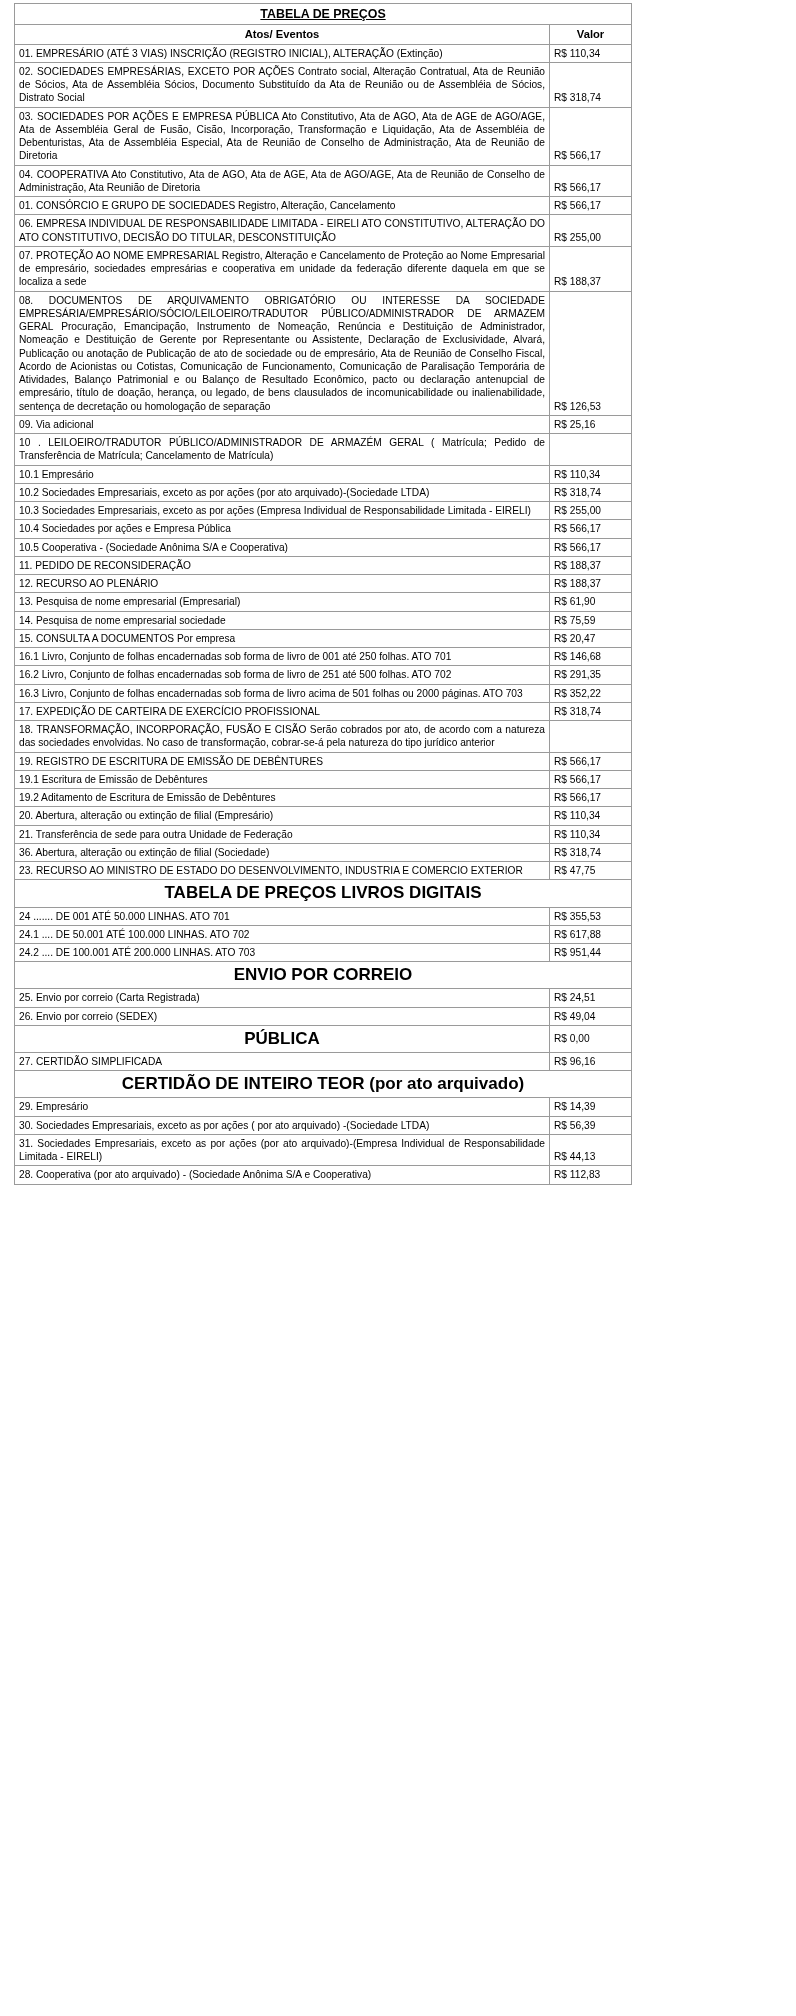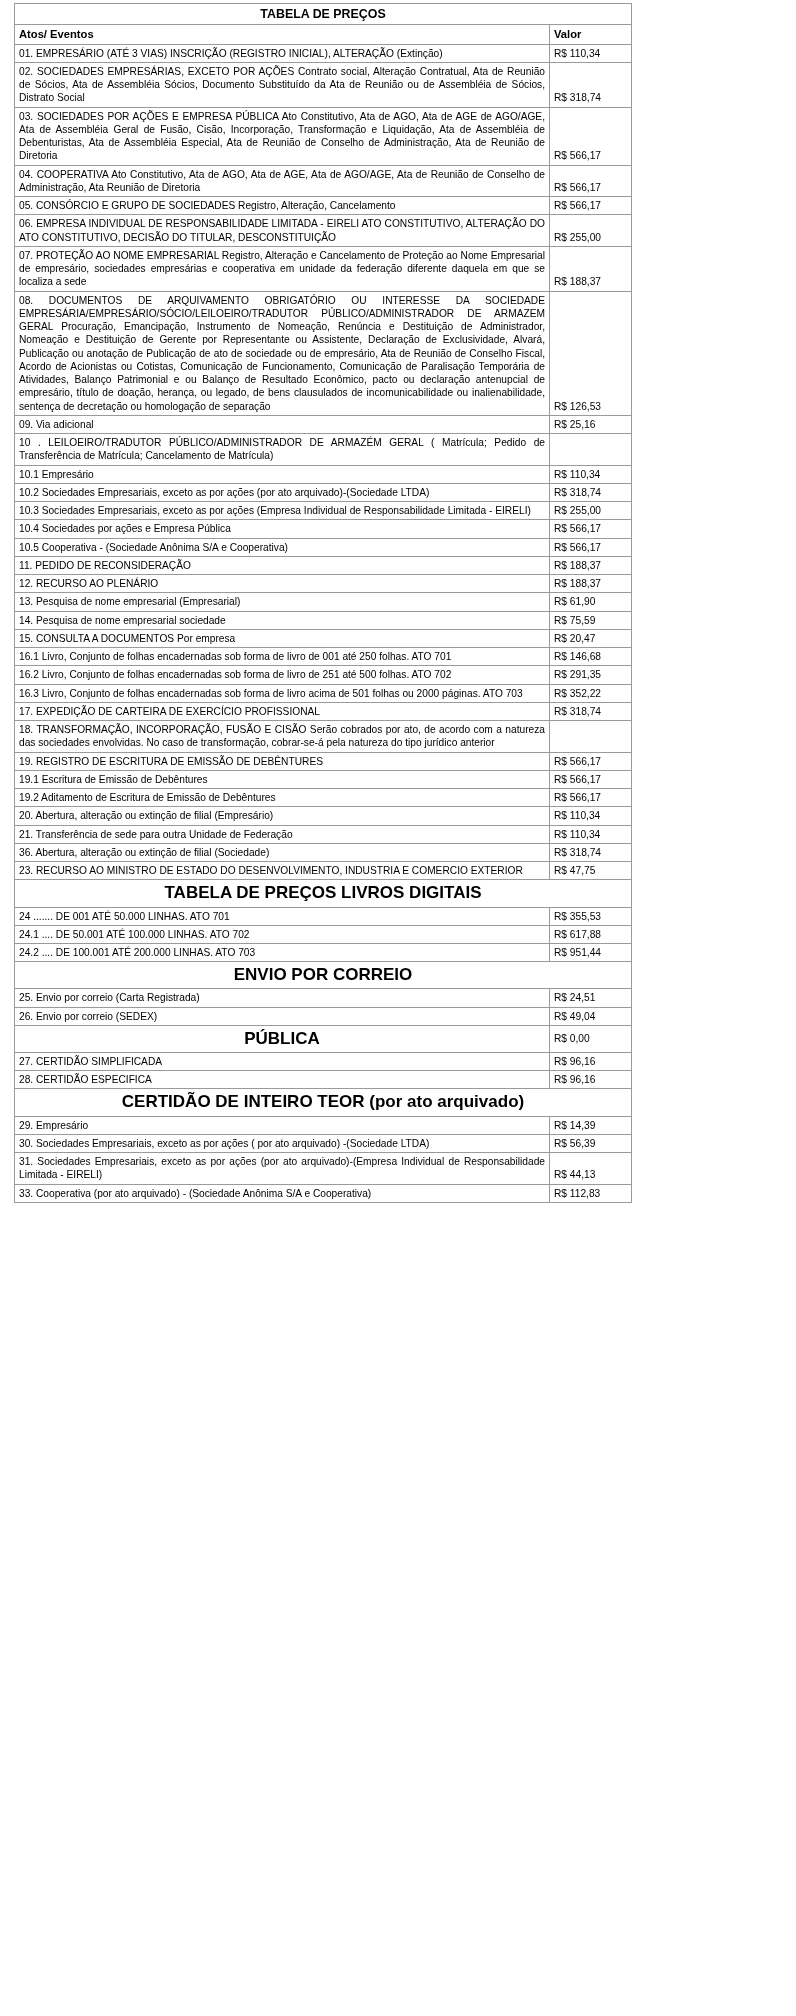--- a/index.html
+++ b/index.html
@@ -43,23 +43,25 @@
     padding: 2px 4px 2px 4px;
     box-sizing: border-box;
   }
   
   td.title-cell {
     text-align: center;
     font-weight: bold;
     font-size: 12.4px;
     padding: 5px 4px 5px 4px;
     vertical-align: middle;
+    text-decoration: underline;
   }
   
   td.hdr-cell {
+    text-align: center;
     font-weight: bold;
     font-size: 11.2px;
     padding: 4px 4px 4px 4px;
     vertical-align: middle;
   }
   
   td.section-cell {
     text-align: center;
     font-weight: bold;
     font-size: 17px;
@@ -108,21 +110,21 @@
           </tr>
           <tr>
             <td class="desc tall">03.   SOCIEDADES POR AÇÕES E EMPRESA PÚBLICA Ato Constitutivo, Ata de AGO, Ata de AGE de AGO/AGE, Ata de Assembléia Geral de Fusão, Cisão, Incorporação, Transformação e Liquidação, Ata de Assembléia de Debenturistas, Ata de Assembléia Especial, Ata de Reunião de Conselho de Administração, Ata de Reunião de Diretoria</td>
             <td class="val">R$ 566,17</td>
           </tr>
           <tr>
             <td class="desc tall">04. COOPERATIVA  Ato Constitutivo, Ata de AGO, Ata de AGE, Ata de AGO/AGE, Ata de Reunião de Conselho de Administração, Ata Reunião de Diretoria</td>
             <td class="val">R$ 566,17</td>
           </tr>
           <tr>
-            <td class="desc">05. CONSÓRCIO E GRUPO DE SOCIEDADES Registro, Alteração, Cancelamento</td>
+            <td class="desc">01. CONSÓRCIO E GRUPO DE SOCIEDADES Registro, Alteração, Cancelamento</td>
             <td class="val mid">R$ 566,17</td>
           </tr>
           <tr>
             <td class="desc tall">06. EMPRESA INDIVIDUAL DE RESPONSABILIDADE LIMITADA - EIRELI ATO CONSTITUTIVO, ALTERAÇÃO DO ATO CONSTITUTIVO, DECISÃO DO TITULAR, DESCONSTITUIÇÃO</td>
             <td class="val">R$ 255,00</td>
           </tr>
           <tr>
             <td class="desc tall">07. PROTEÇÃO AO NOME EMPRESARIAL Registro, Alteração e Cancelamento de Proteção ao Nome Empresarial de empresário, sociedades empresárias e cooperativa em unidade da federação diferente daquela em que se localiza a sede</td>
             <td class="val">R$ 188,37</td>
           </tr>
@@ -254,38 +256,34 @@
           </tr>
           <tr>
             <td class="section-cell">PÚBLICA</td>
             <td class="val mid">R$ 0,00</td>
           </tr>
           <tr>
             <td class="desc">27. CERTIDÃO SIMPLIFICADA</td>
             <td class="val mid">R$ 96,16</td>
           </tr>
           <tr>
-            <td class="desc">28. CERTIDÃO ESPECIFICA</td>
-            <td class="val mid">R$ 96,16</td>
-          </tr>
-          <tr>
             <td class="section-cell" colspan="2">CERTIDÃO DE INTEIRO TEOR (por ato arquivado)</td>
           </tr>
           <tr>
             <td class="desc">29. Empresário</td>
             <td class="val mid">R$ 14,39</td>
           </tr>
           <tr>
             <td class="desc">30. Sociedades Empresariais, exceto as por ações ( por ato arquivado) -(Sociedade LTDA)</td>
             <td class="val mid">R$ 56,39</td>
           </tr>
           <tr>
             <td class="desc tall">31.  Sociedades  Empresariais,  exceto  as  por  ações  (por  ato  arquivado)-(Empresa  Individual  de Responsabilidade Limitada - EIRELI)</td>
             <td class="val">R$ 44,13</td>
           </tr>
           <tr>
-            <td class="desc">33. Cooperativa (por ato arquivado) - (Sociedade Anônima S/A e Cooperativa)</td>
+            <td class="desc">28. Cooperativa (por ato arquivado) - (Sociedade Anônima S/A e Cooperativa)</td>
             <td class="val mid">R$ 112,83</td>
           </tr>
         </tbody>
     </table>
   </div>
 </div>
 
 </body></html>

